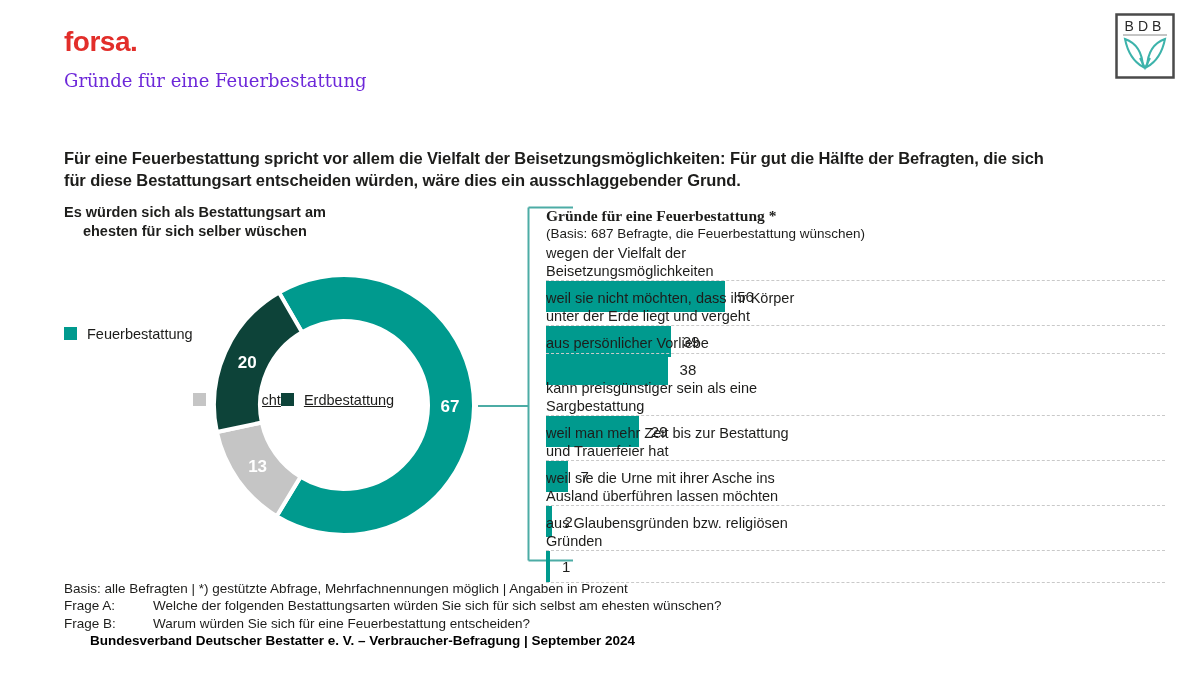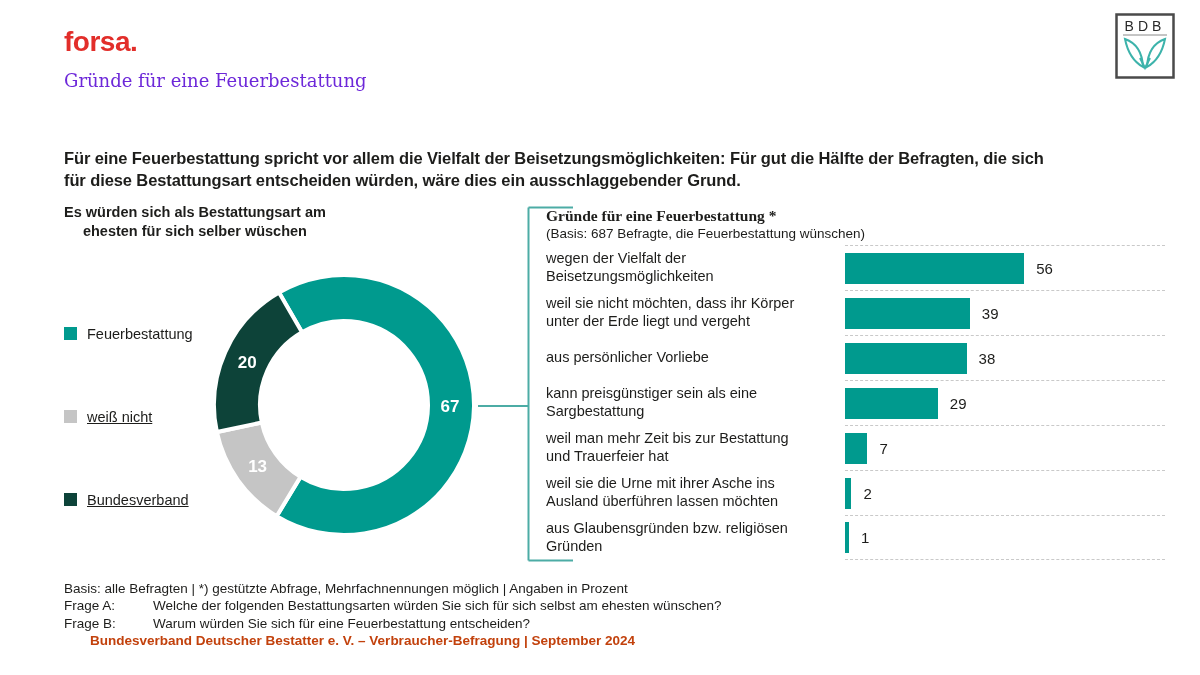--- a/index.html
+++ b/index.html
@@ -14,46 +14,46 @@
   .main-title{top:57px;left:64px;font-size:18px;font-family:"DejaVu Serif",serif;color:#6d28d9;margin-top:13px;}
 
   
   .bdb-box{top:13px;left:1115px;}
 
   
   .intro{top:148px;left:64px;width:1100px;font-size:16.5px;font-weight:bold;line-height:21.5px;letter-spacing:-0.1px;}
 
   
   .left-title{top:203px;left:64px;font-size:14.5px;font-weight:bold;line-height:19px;text-align:center;}
-  .legend{top:325px;left:64px;display:flex;flex-direction:column;}
+  .legend{top:325px;left:64px;display:flex;flex-direction:row;}
   .legend-item{display:flex;align-items:center;height:17px;}
   .legend-item + .legend-item{margin-top:66px;text-decoration:underline;}
   .legend-swatch{width:13px;height:13px;margin-right:10px;flex:0 0 13px;}
   .legend-label{font-size:14.5px;}
 
   
   .chart-svg{top:0;left:0;pointer-events:none;}
   .donut-num{font-family:"Liberation Sans",sans-serif;font-size:17px;font-weight:bold;fill:#ffffff;text-anchor:middle;}
 
   
   .right-chart{top:206px;left:546px;width:619px;}
   .right-title{font-size:15.5px;font-weight:bold;line-height:19px;font-family:Liberation Serif, serif;}
   .right-subtitle{font-size:13.5px;line-height:17px;}
   .bar-rows{position:absolute;top:39px;left:0;width:619px;}
-  .bar-row{display:flex;height:45px;}
+  .bar-row{display:flex;height:45px;flex-direction:column;}
   .bar-label{width:299px;display:flex;align-items:center;font-size:14.5px;line-height:17.5px;white-space:pre-line;padding-right:8px;box-sizing:border-box;}
   .bar-cell{flex:1;border-top:1px dashed #c9c9c9;display:flex;align-items:center;}
   .bar-row:last-child .bar-cell{border-bottom:1px dashed #c9c9c9;}
   .bar-seg{height:31px;}
   .bar-value{margin-left:12px;font-size:15px;}
 
   
   .footer{top:580px;left:64px;font-size:13.5px;line-height:17.3px;}
   .frage-label{display:inline-block;width:89px;}
-  .source-line{color:#c2410c;font-weight:bold;margin-top:0.5px;padding-left:26px;}
+  .source-line{color:#000000;font-weight:bold;margin-top:0.5px;padding-left:26px;}
 </style>
 </head>
 <body>
 
 <div id="page">
 
   <div class="abs forsa-logo">forsa.</div>
   <div class="abs main-title">Gründe für eine Feuerbestattung</div>
 
   <div class="abs bdb-box">
@@ -81,21 +81,21 @@
       <div class="legend-item">
         <span class="legend-swatch" style="background: rgb(0, 154, 142);"></span>
         <span class="legend-label">Feuerbestattung</span>
       </div>
       <div class="legend-item">
         <span class="legend-swatch" style="background: rgb(197, 197, 197);"></span>
         <span class="legend-label">weiß nicht</span>
       </div>
       <div class="legend-item">
         <span class="legend-swatch" style="background: rgb(13, 67, 57);"></span>
-        <span class="legend-label">Bundesverband</span>
+        <span class="legend-label">Erdbestattung</span>
       </div>
     </div>
 
   <svg class="abs chart-svg" width="1200" height="675" viewBox="0 0 1200 675">
     <g id="donut-group">
         <path d="M279,292.41669750802293 A130,130 0 1 1 276.6564887814931,516.1973538208658 L300.4857312126571,476.85059785348255 A84,84 0 1 0 302,332.25386608210715 Z" fill="#009a8e" stroke="#ffffff" stroke-width="4"></path>
         <text x="449.99418795274426" y="412.1100091163221" class="donut-num">67</text>
         <path d="M276.6564887814931,516.1973538208658 A130,130 0 0 1 216.8408119046053,432.0285198063088 L261.8356015383603,422.46458202869184 A84,84 0 0 0 300.4857312126571,476.85059785348255 Z" fill="#c5c5c5" stroke="#ffffff" stroke-width="4"></path>
         <text x="257.5964536527732" y="472.40380426832394" class="donut-num">13</text>
         <path d="M216.8408119046053,432.0285198063088 A130,130 0 0 1 278.99999999999994,292.416697508023 L301.99999999999994,332.25386608210715 A84,84 0 0 0 261.8356015383603,422.46458202869184 Z" fill="#0d4339" stroke="#ffffff" stroke-width="4"></path>

